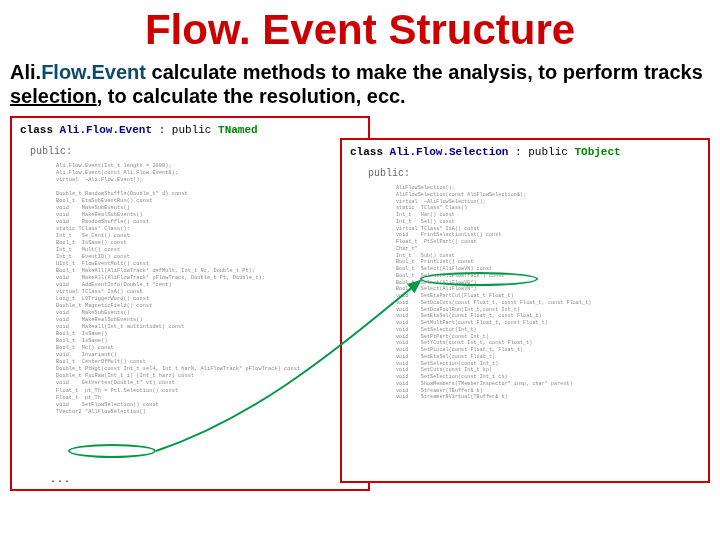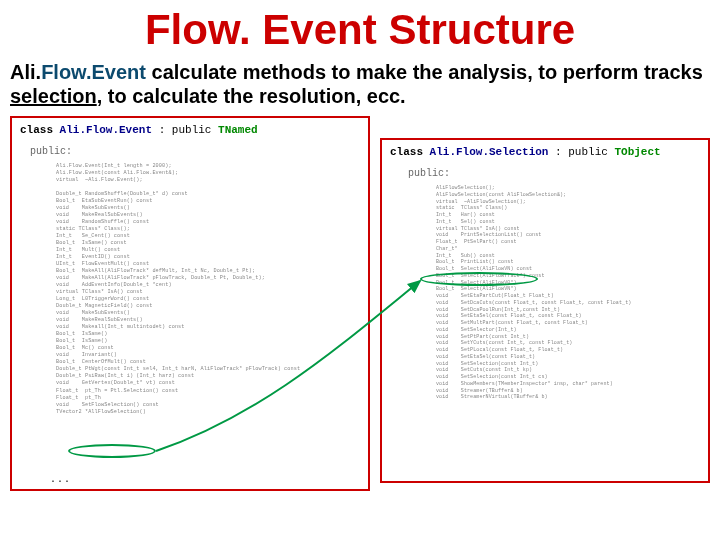--- a/index.html
+++ b/index.html
@@ -41,21 +41,21 @@
   }
   .panel-left {
     left: 10px;
     top: 0;
     width: 360px;
     height: 375px;
   }
   .panel-right {
     right: 10px;
     top: 22px;
-    width: 330px;
+    width: 370px;
     height: 345px;
   }
   .class-decl {
     font-size: 11px;
     color: #000;
     white-space: nowrap;
   }
   .class-decl .kw { font-weight: bold; }
   .class-decl .cname { color: #000088; font-weight: bold; }
   .class-decl .base { color: #008800; font-weight: bold; }

